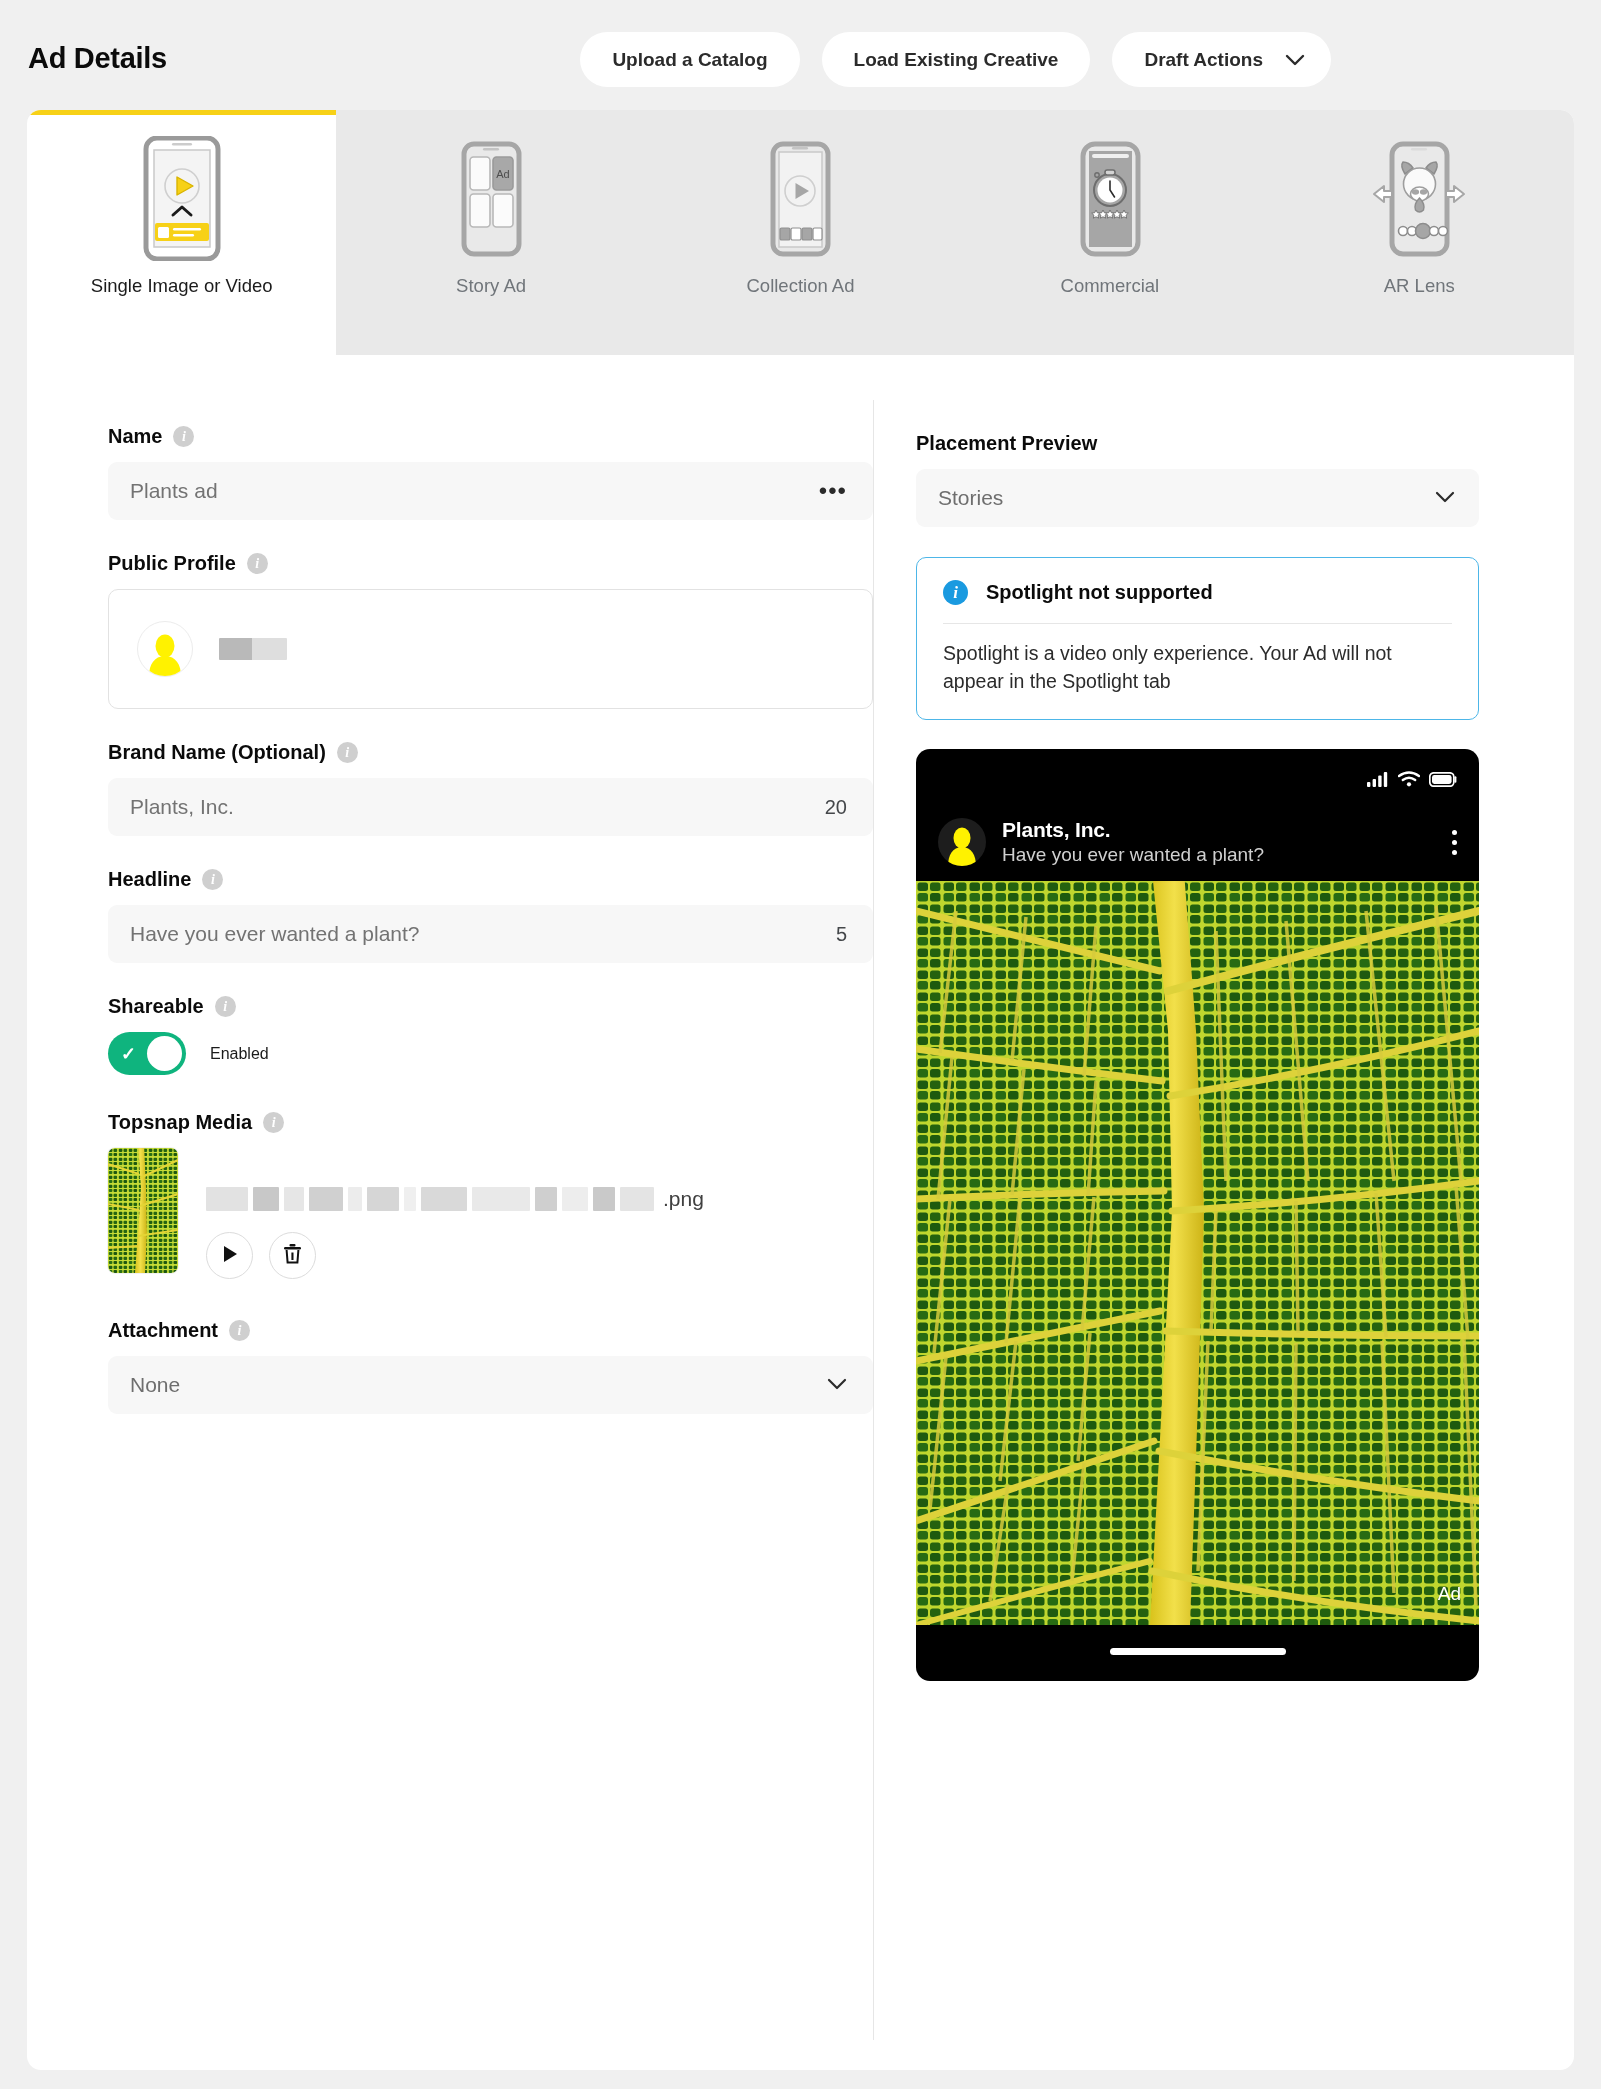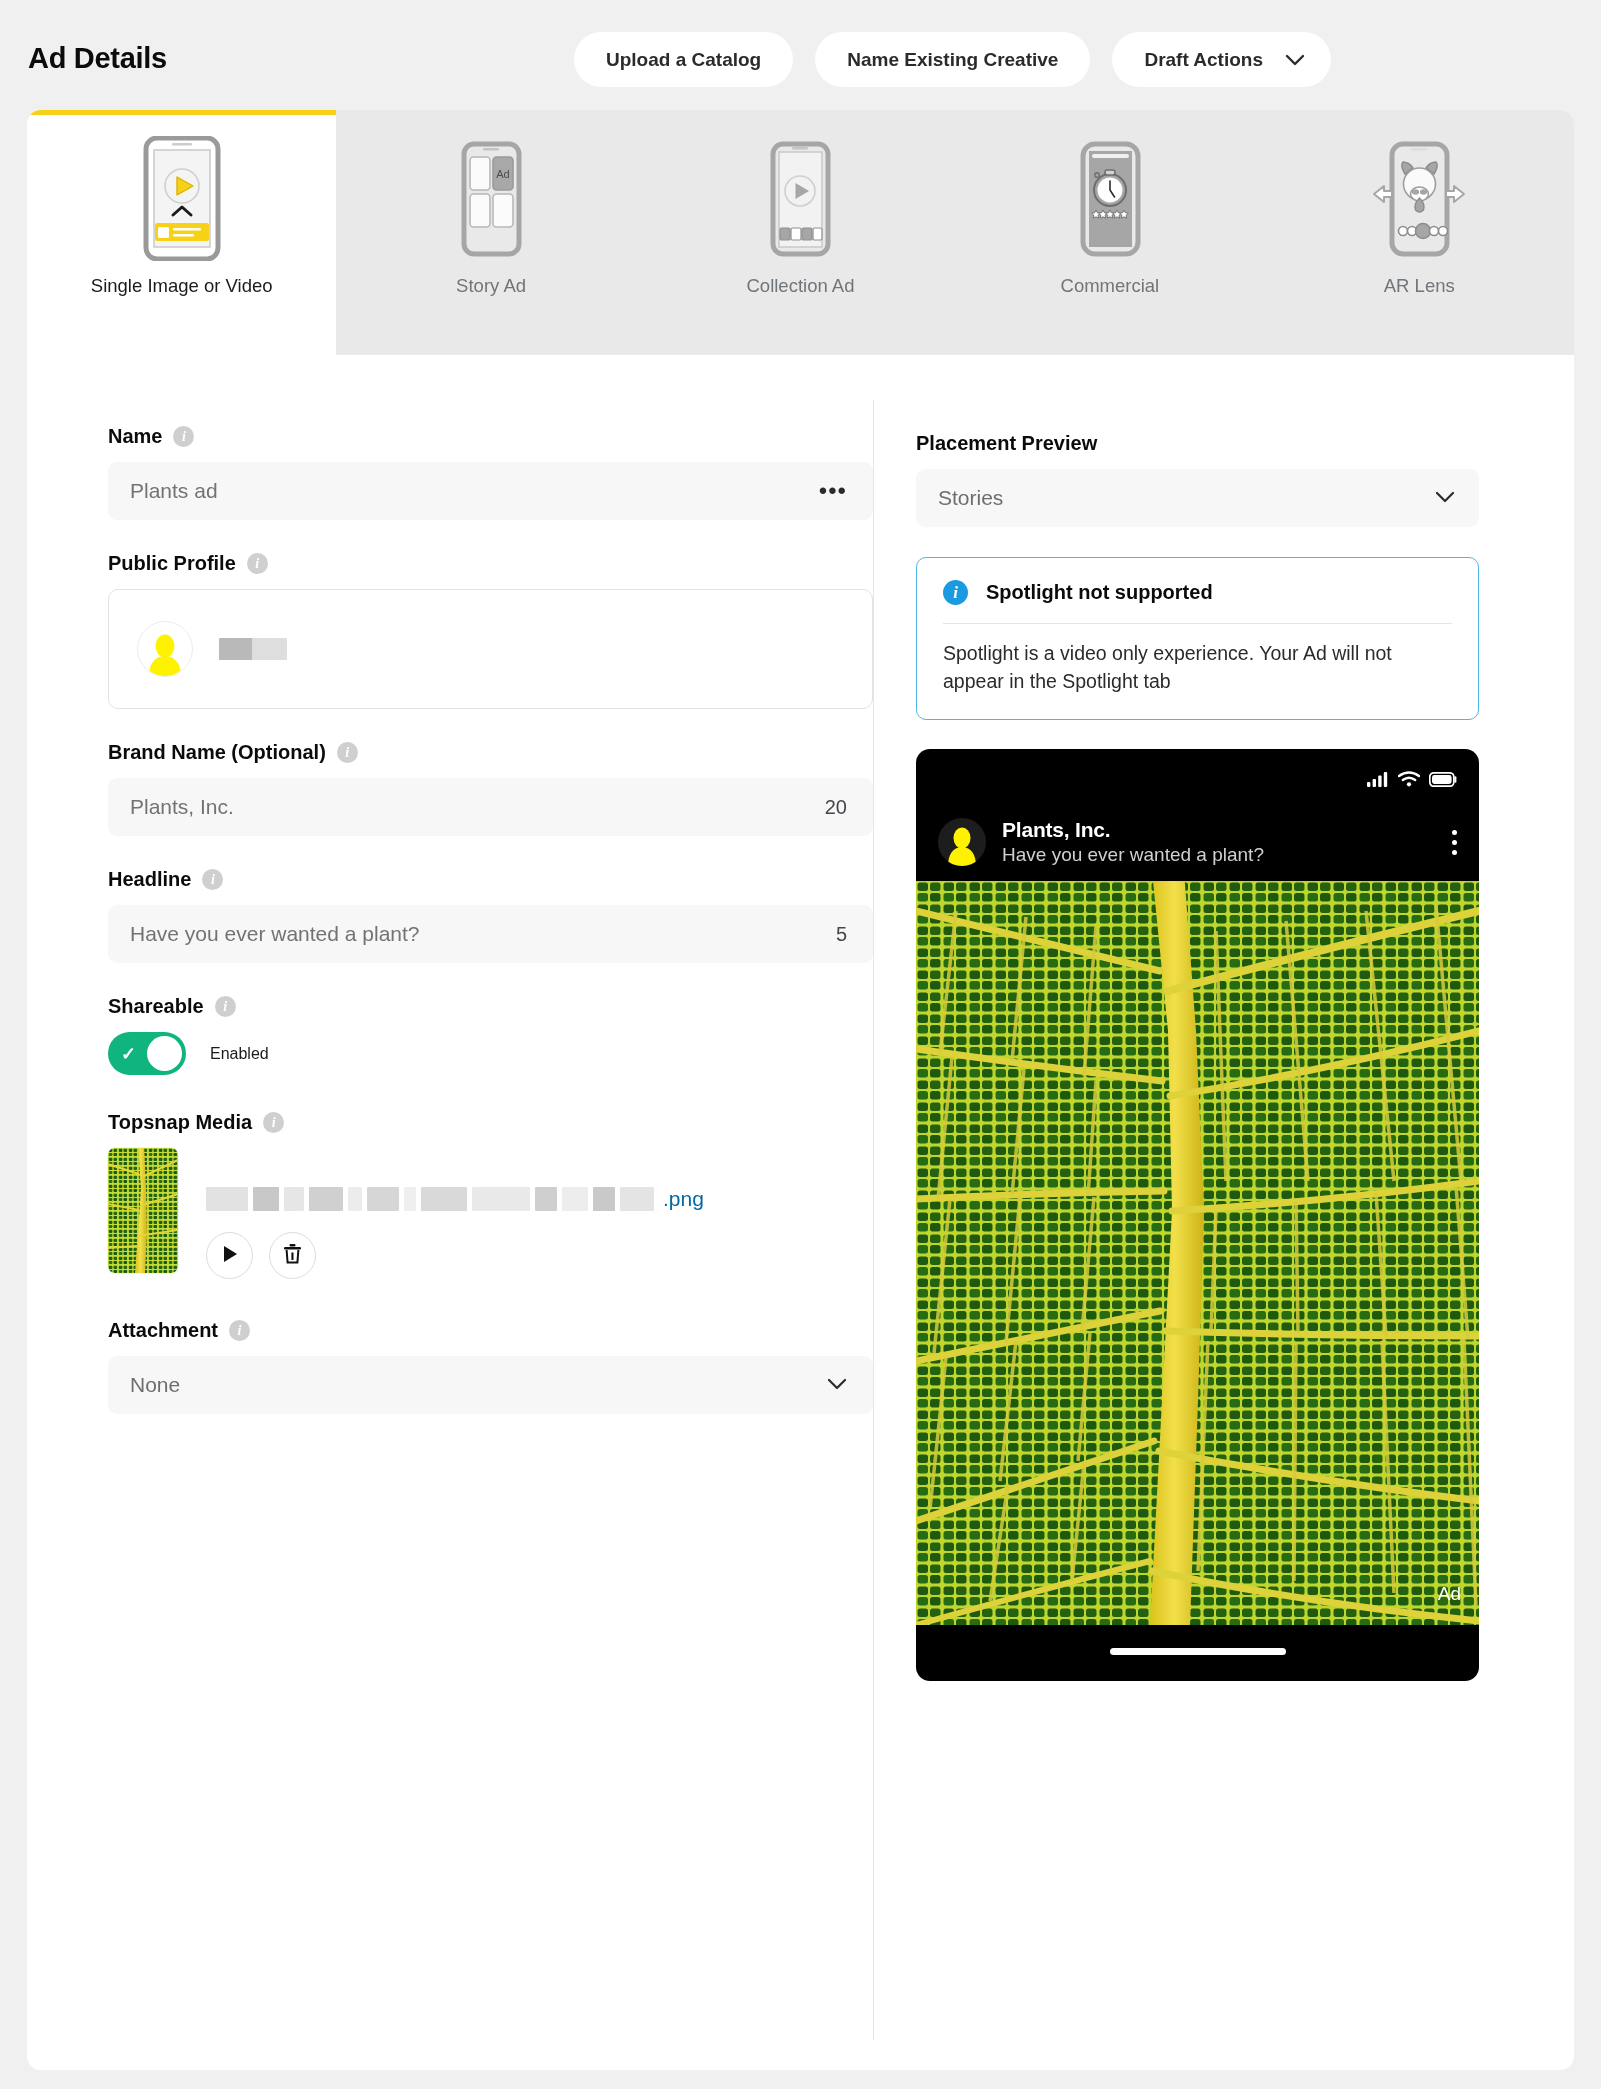--- a/index.html
+++ b/index.html
@@ -130,21 +130,21 @@
 
   
   .media-row { display: flex; gap: 28px; align-items: flex-start; }
   .thumb {
     width: 70px; height: 125px; border-radius: 7px; overflow: hidden; flex: none;
     box-shadow: 0 0 0 1px rgba(0,0,0,.05);
   }
   .media-meta { padding-top: 38px; }
   .filename-row { display: flex; align-items: center; height: 26px; }
   .fn-block { display:inline-block; height: 24px; background: #d4d4d4; border-radius:1px; margin-right: 5px; }
-  .fn-ext { font-size: 21px; color: #0369a1; margin-left: 4px; }
+  .fn-ext { font-size: 21px; color: #404040; margin-left: 4px; }
   .media-btns { display: flex; gap: 16px; margin-top: 20px; }
   .circ-btn {
     width: 47px; height: 47px; border-radius: 50%; background: #fff;
     border: 1px solid #dcdcdc; display:flex; align-items:center; justify-content:center;
     cursor: pointer;
   }
 
   .sel-caret { color: #2b2b2b; }
 
   
@@ -230,21 +230,21 @@
     </linearGradient>
   </defs>
 </svg>
 
 <div class="page">
 
   <div class="header">
     <div class="page-title">Ad Details</div>
     <div class="hdr-btns">
       <button class="pill">Upload a Catalog</button>
-      <button class="pill">Name Existing Creative</button>
+      <button class="pill">Load Existing Creative</button>
       <button class="pill with-caret">
         <span>Draft Actions</span>
         <span class="caret">
           <svg width="20" height="12" viewBox="0 0 20 12">
               <path d="M2 2 L10 10 L18 2" fill="none" stroke="#2b2b2b" stroke-width="2.4" stroke-linecap="round" stroke-linejoin="round"></path>
             </svg>
         </span>
       </button>
     </div>
   </div>

